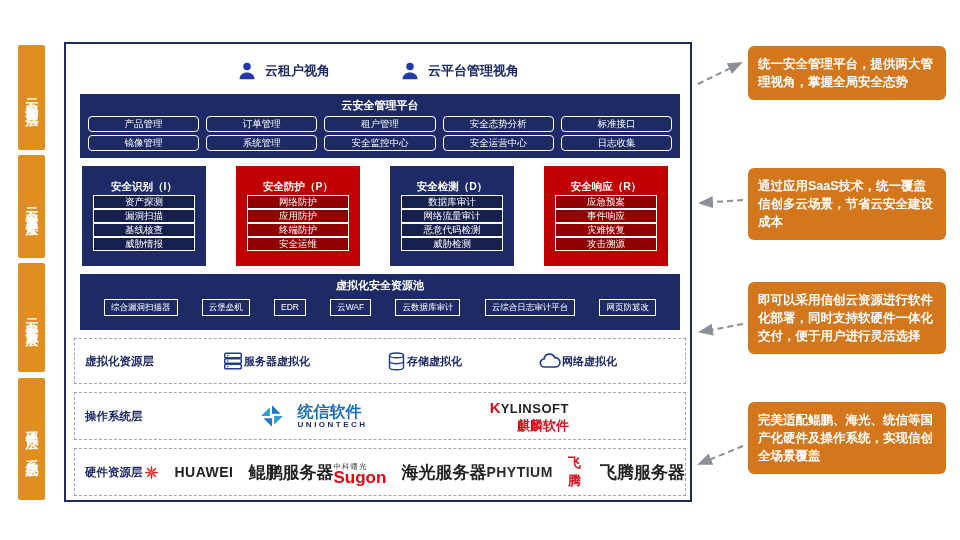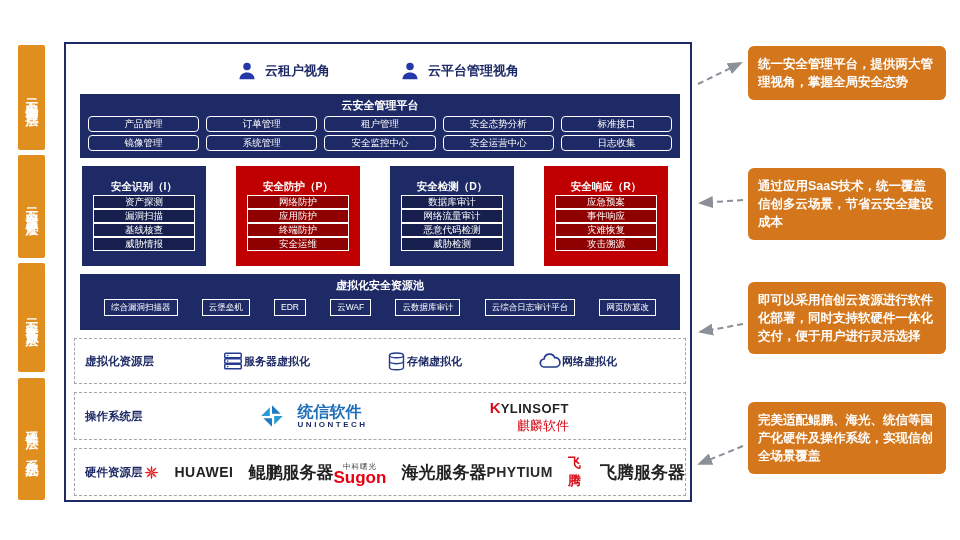--- a/index.html
+++ b/index.html
@@ -46,27 +46,27 @@
   .virt-items{flex:1;display:flex;justify-content:space-around;align-items:center;padding:0 30px}
   .virt-item{display:flex;align-items:center;gap:0;font-weight:bold;color:#1E2A66;font-size:11px}
 
   .os-logos{flex:1;display:flex;justify-content:space-around;align-items:center;padding:0 55px}
   .uniontech{display:flex;align-items:center;gap:13px}
   .ut-name{color:#1F6EB8;font-weight:bold;font-size:16px;line-height:17px}
   .ut-sub{color:#1E2A66;font-size:8px;letter-spacing:2.5px;font-weight:bold}
   .kylin{text-align:right;line-height:17px}
   .ky-mark{color:#D80C18;font-weight:bold;font-size:15px}
   .ky-rest{color:#222;font-weight:bold;font-size:13px;letter-spacing:.5px}
-  .ky-name{color:#D80C18;font-weight:normal;font-size:13px}
+  .ky-name{color:#D80C18;font-weight:bold;font-size:13px}
 
   .hw-logos{flex:1;display:flex;justify-content:space-evenly;align-items:center}
   .hw-vendor{display:flex;align-items:center;gap:15px}
   .hw-label{font-weight:bold;color:#222;font-size:17px;white-space:nowrap}
   .huawei-brand{font-weight:bold;color:#222;font-size:14px;letter-spacing:.5px}
-  .sugon{display:flex;flex-direction:column;align-items:center;line-height:11px}
+  .sugon{display:flex;flex-direction:column;align-items:flex-start;line-height:11px}
   .sugon-sub{color:#333;font-size:7.5px;letter-spacing:1px}
   .sugon-brand{color:#E60012;font-weight:bold;font-size:17px}
   .phytium-brand{font-weight:bold;color:#2A2A2A;font-size:14px;letter-spacing:.5px}
   .phytium-cn{font-weight:bold;color:#D80C18;font-size:13px}
 
   .callout{position:absolute;left:748px;width:198px;background:#D4761C;border-radius:6px;color:#fff;
     font-size:12.5px;font-weight:bold;line-height:1.45;padding:9px 10px}
   .c1{top:46px}.c2{top:168px}.c3{top:282px}.c4{top:402px}
 
   .connectors{position:absolute;left:0;top:0;width:960px;height:540px;pointer-events:none}

